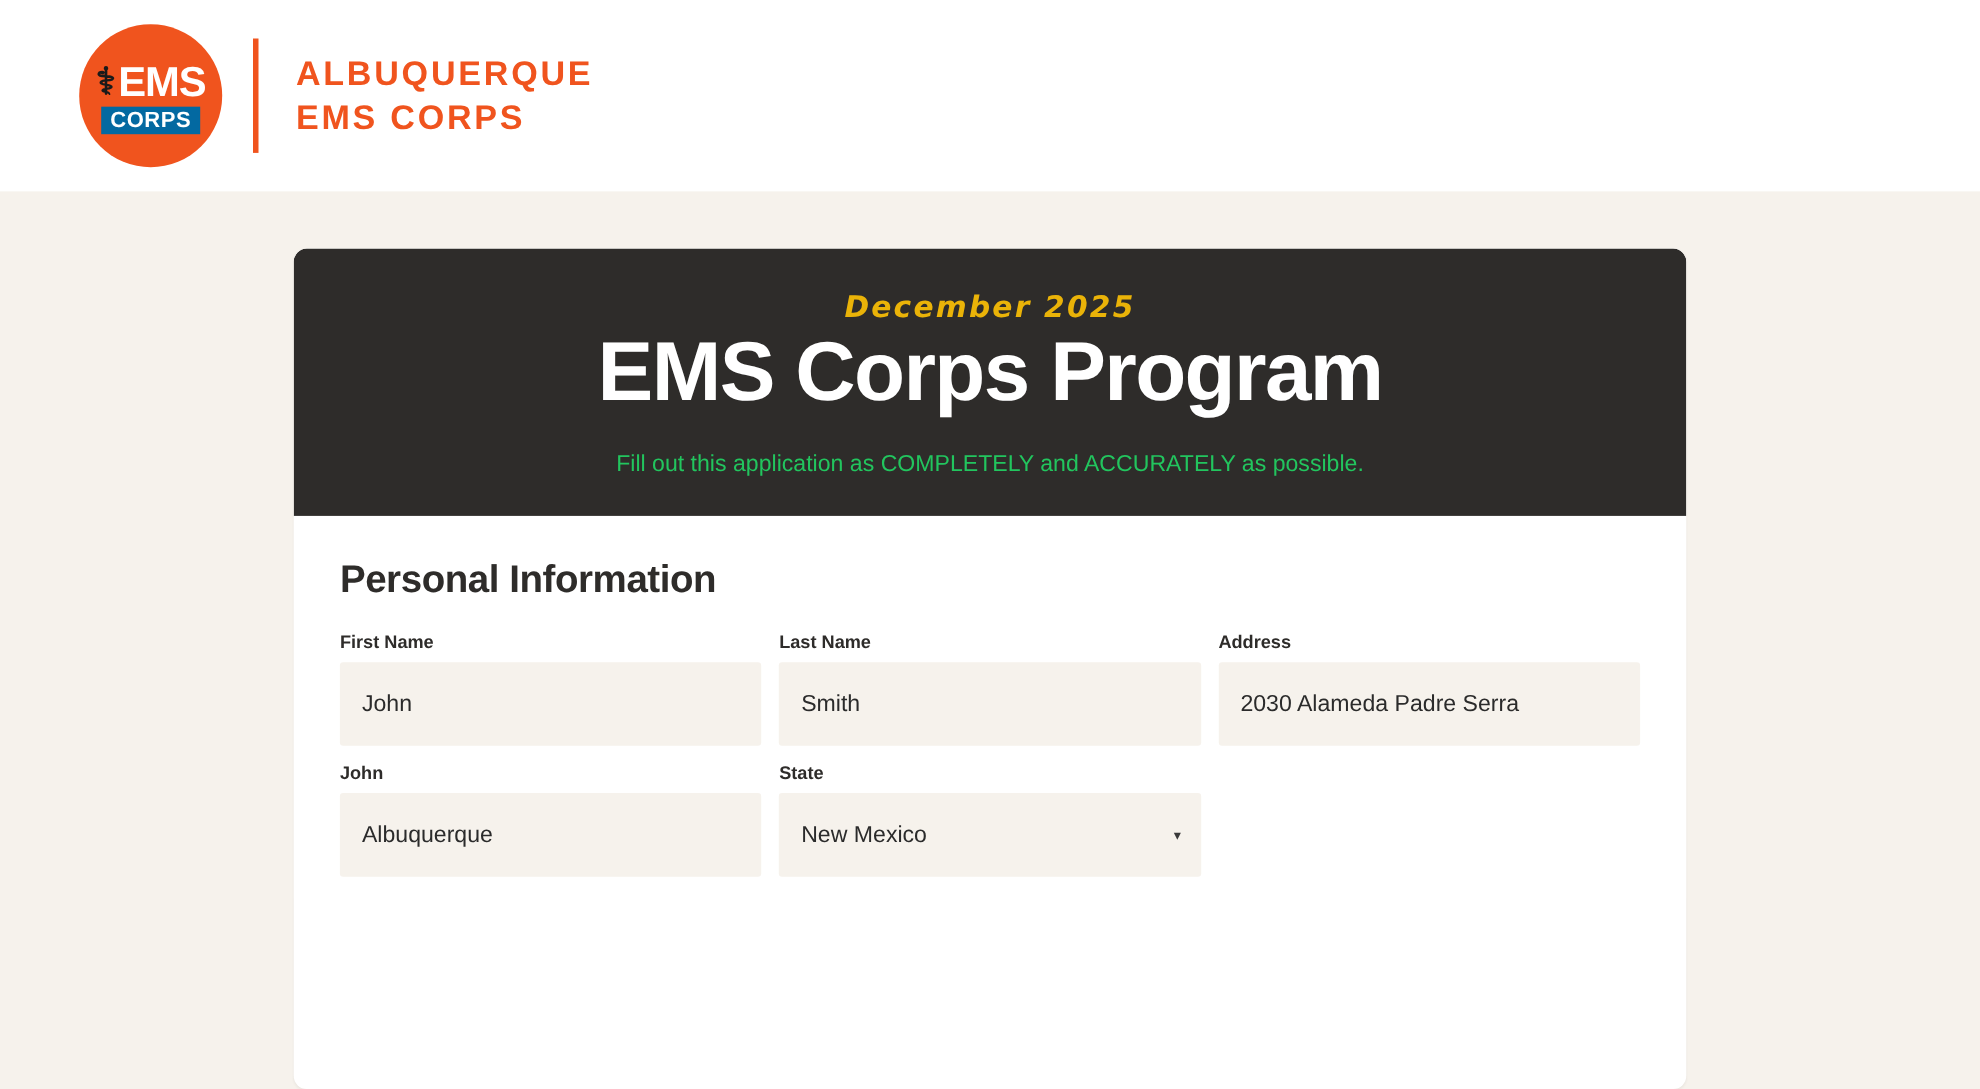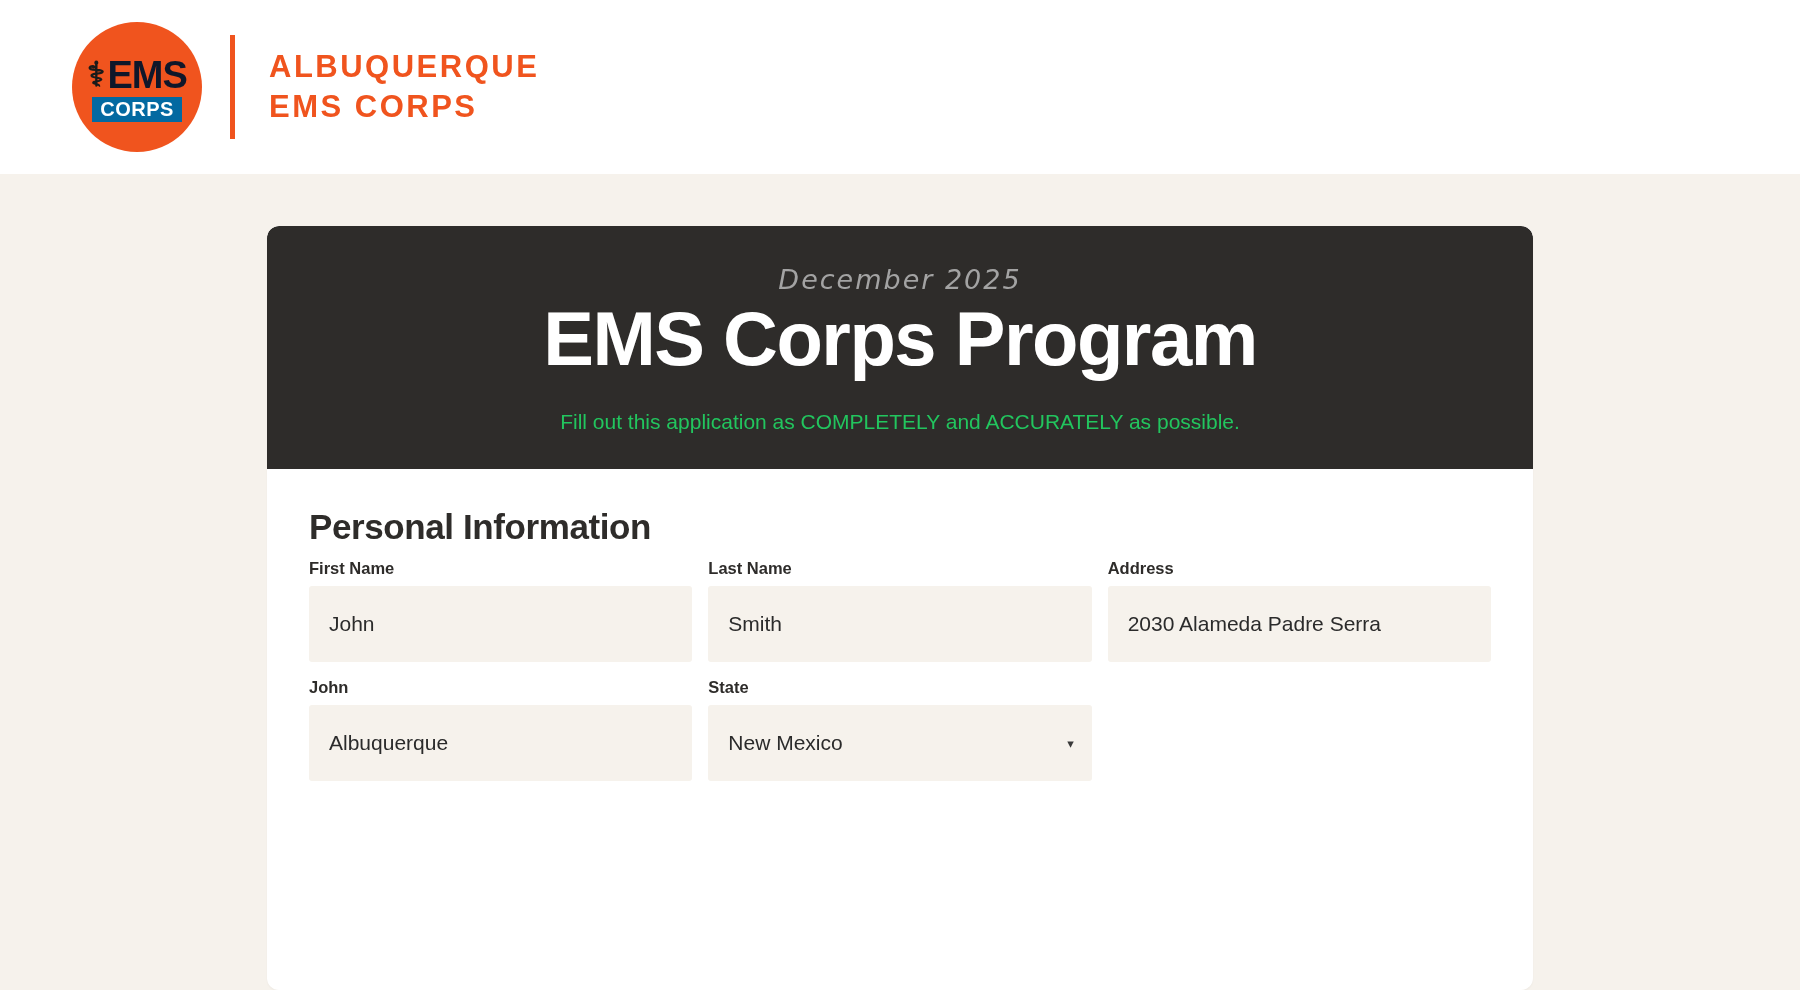--- a/index.html
+++ b/index.html
@@ -34,21 +34,21 @@
   .logo-top {
     display: flex; align-items: center; justify-content: center;
     gap: 2px; margin-top: 4px;
   }
   .logo-rod {
     font-size: 34px; font-weight: bold; line-height: 1;
     color: #1a1a1a; font-family: "Liberation Serif", serif;
   }
   .logo-ems {
     font-size: 38px; font-weight: bold; letter-spacing: -1px;
-    color: #0f172a; line-height: 1;
+    color: #ffffff; line-height: 1;
   }
   .logo-corps {
     margin-top: 3px;
     background: #0369a1; color: #ffffff;
     font-size: 20px; font-weight: bold; letter-spacing: 0.5px;
     padding: 2px 8px 3px; line-height: 1;
   }
   .brand-divider {
     width: 5px; height: 104px; background: #f0541e;
     margin: 0 34px 0 28px; flex: none;
@@ -90,24 +90,24 @@
     background: #ffffff;
     box-shadow: 0 1px 2px rgba(0,0,0,0.04);
   }
   .card-hero {
     background: #2e2c2a;
     padding: 38px 40px 34px;
     text-align: center;
     border-radius: 12px 12px 0 0;
   }
   .hero-date {
-    color: #a3a3a3;
+    color: #eab308;
     font-family: "DejaVu Sans", sans-serif;
     font-style: italic;
-    font-weight: normal;
+    font-weight: bold;
     font-size: 27px;
     letter-spacing: 2px;
     margin-bottom: 4px;
   }
   .hero-title {
     color: #ffffff;
     font-size: 76px;
     font-weight: bold;
     letter-spacing: -1.5px;
     line-height: 1.06;
@@ -120,21 +120,21 @@
   }
   .card-section {
     padding: 38px 42px 20px;
     background: #ffffff;
   }
   .section-title {
     font-size: 35px;
     font-weight: bold;
     color: #2e2c2a;
     letter-spacing: -0.4px;
-    margin-bottom: 12px;
+    margin-bottom: 28px;
   }
   .field-grid {
     display: grid;
     grid-template-columns: 1fr 1fr 1fr;
     column-gap: 36px;
     row-gap: 16px;
     gap: 16px;
   }
   .field { display: flex; flex-direction: column; }
   .field-label {

